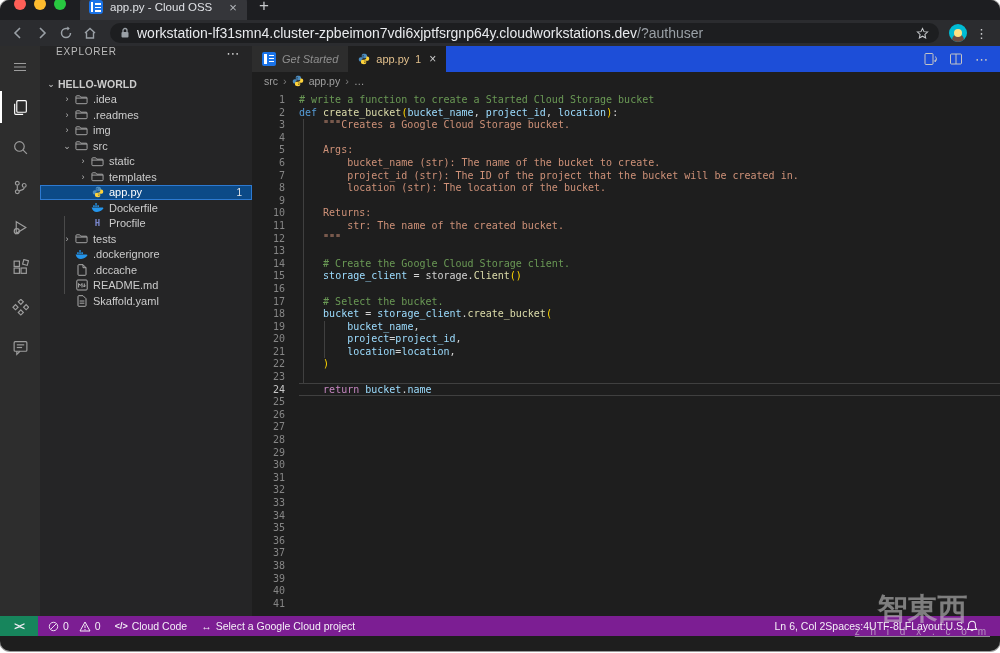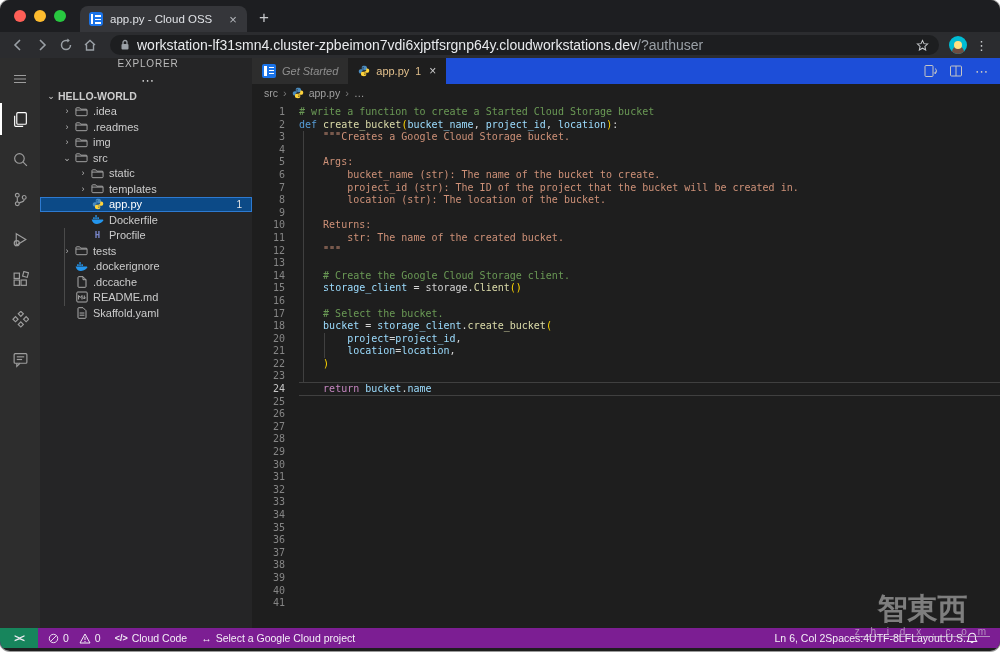--- a/index.html
+++ b/index.html
@@ -1,20 +1,20 @@
 <!DOCTYPE html>
 <html><head>
 <meta charset="utf-8">
 <style>
   * { margin:0; padding:0; box-sizing:border-box; }
   html,body { width:1000px; height:653px; background:#fff; font-family:"Liberation Sans","DejaVu Sans",sans-serif; overflow:hidden; }
   .window { position:absolute; left:0; top:0; width:1000px; height:651px; border-radius:10px; overflow:hidden; background:#1e1e1e; box-shadow:0 0 0 1px rgba(0,0,0,.4); }
 
   
-  .tabstrip { height:32px; background:#1d1e21; display:flex; align-items:flex-end; }
+  .tabstrip { height:20px; background:#1d1e21; display:flex; align-items:flex-end; }
   .traffic { display:flex; gap:8px; align-items:center; padding:0 14px 0 14px; height:32px; }
   .tl { width:12px; height:12px; border-radius:50%; }
   .btab { height:26px; background:#35363a; border-radius:8px 8px 0 0; display:flex; align-items:center; gap:7px; padding:0 10px 0 9px; min-width:150px; color:#dfe1e5; font-size:11.5px; }
   .btab .bclose { color:#b6b9be; font-size:13px; margin-left:10px; cursor:default; }
   .newtab { color:#c7c9cc; font-size:17px; padding:0 14px 4px 12px; }
   .favicon { width:14px; height:14px; border-radius:3px; background:#1a73e8; position:relative; flex:0 0 auto; }
   .favicon i, .gs-icon i { position:absolute; background:#fff; }
   .toolbar { height:26px; background:#2b2c2f; display:flex; align-items:center; gap:4px; padding:0 8px; }
   .navic { width:20px; height:20px; display:flex; align-items:center; justify-content:center; color:#9aa0a6; }
   .urlbar { flex:1; height:20px; background:#1d1e20; border-radius:10px; display:flex; align-items:center; padding:0 10px; gap:7px; margin:0 6px; }
@@ -24,21 +24,21 @@
   .avatar::after { content:""; position:absolute; left:5px; top:5px; width:8px; height:8px; border-radius:50%; background:#ffe082; box-shadow:0 7px 0 2px #6d4c41; }
   .kebab { color:#c7c9cc; font-size:13px; padding:0 4px; }
 
   
   .workbench { display:flex; height:570px; background:#1e1e1e; }
   .activitybar { width:40px; background:#2d2d2d; display:flex; flex-direction:column; align-items:center; padding-top:8px; gap:14px; flex:0 0 auto; }
   .act { width:40px; height:26px; display:flex; align-items:center; justify-content:center; color:#9d9d9d; position:relative; }
   .act.active { color:#ffffff; }
   .act.active::before { content:""; position:absolute; left:0; top:-3px; width:2px; height:32px; background:#fff; }
   .sidebar { width:212px; background:#252526; flex:0 0 auto; color:#cccccc; position:relative; }
-  .sb-head { height:30px; display:flex; align-items:center; justify-content:space-between; padding:0 12px 0 16px; font-size:10px; letter-spacing:.8px; color:#bbbbbb;flex-direction:column; }
+  .sb-head { height:30px; display:flex; justify-content:space-between; padding:0 12px 0 16px; font-size:10px; letter-spacing:.8px; color:#bbbbbb; }
   .tree { position:relative; }
   .trow { height:15.5px; display:flex; align-items:center; font-size:11px; color:#cccccc; position:relative; cursor:default; white-space:nowrap; }
   .trow.sel { background:#0c4a87; outline:1px solid #2d7ad1; outline-offset:-1px; color:#ffffff; }
   .trow .chev { width:14px; text-align:center; color:#b5b5b5; font-size:9px; flex:0 0 auto; }
   .trow .ticon { width:15px; height:12px; margin-right:4px; display:flex; align-items:center; justify-content:center; flex:0 0 auto; }
   .trow .badge { position:absolute; right:10px; font-size:10px; color:#e6e6e6; }
   .trow.rootrow { font-weight:bold; font-size:10.5px; }
   .indent-guide { position:absolute; left:24px; top:170px; width:1px; height:78px; background:#4a4a4a; }
 
   
@@ -414,20 +414,21 @@
           <div class="cline"><span class="gut">9</span><span class="ltxt"><i class="gline" style="left: calc(0.5ch + 1px);"></i></span></div>
           <div class="cline"><span class="gut">10</span><span class="ltxt"><i class="gline" style="left: calc(0.5ch + 1px);"></i><span style="color: rgb(206, 145, 120);">    Returns:</span></span></div>
           <div class="cline"><span class="gut">11</span><span class="ltxt"><i class="gline" style="left: calc(0.5ch + 1px);"></i><span style="color: rgb(206, 145, 120);">        str: The name of the created bucket.</span></span></div>
           <div class="cline"><span class="gut">12</span><span class="ltxt"><i class="gline" style="left: calc(0.5ch + 1px);"></i><span style="color: rgb(206, 145, 120);">    """</span></span></div>
           <div class="cline"><span class="gut">13</span><span class="ltxt"><i class="gline" style="left: calc(0.5ch + 1px);"></i></span></div>
           <div class="cline"><span class="gut">14</span><span class="ltxt"><i class="gline" style="left: calc(0.5ch + 1px);"></i><span style="color: rgb(106, 153, 85);">    # Create the Google Cloud Storage client.</span></span></div>
           <div class="cline"><span class="gut">15</span><span class="ltxt"><i class="gline" style="left: calc(0.5ch + 1px);"></i><span style="color: rgb(212, 212, 212);">    </span><span style="color: rgb(156, 220, 254);">storage_client</span><span style="color: rgb(212, 212, 212);"> = </span><span style="color: rgb(212, 212, 212);">storage</span><span style="color: rgb(212, 212, 212);">.</span><span style="color: rgb(220, 220, 170);">Client</span><span style="color: rgb(255, 215, 0);">()</span></span></div>
           <div class="cline"><span class="gut">16</span><span class="ltxt"><i class="gline" style="left: calc(0.5ch + 1px);"></i></span></div>
           <div class="cline"><span class="gut">17</span><span class="ltxt"><i class="gline" style="left: calc(0.5ch + 1px);"></i><span style="color: rgb(106, 153, 85);">    # Select the bucket.</span></span></div>
           <div class="cline"><span class="gut">18</span><span class="ltxt"><i class="gline" style="left: calc(0.5ch + 1px);"></i><span style="color: rgb(212, 212, 212);">    </span><span style="color: rgb(156, 220, 254);">bucket</span><span style="color: rgb(212, 212, 212);"> = </span><span style="color: rgb(156, 220, 254);">storage_client</span><span style="color: rgb(212, 212, 212);">.</span><span style="color: rgb(220, 220, 170);">create_bucket</span><span style="color: rgb(255, 215, 0);">(</span></span></div>
+          <div class="cline"><span class="gut">19</span><span class="ltxt"><i class="gline" style="left: calc(0.5ch + 1px);"></i><i class="gline" style="left: calc(4ch + 1px);"></i><span style="color: rgb(212, 212, 212);">        </span><span style="color: rgb(156, 220, 254);">bucket_name</span><span style="color: rgb(212, 212, 212);">,</span></span></div>
           <div class="cline"><span class="gut">20</span><span class="ltxt"><i class="gline" style="left: calc(0.5ch + 1px);"></i><i class="gline" style="left: calc(4ch + 1px);"></i><span style="color: rgb(212, 212, 212);">        </span><span style="color: rgb(156, 220, 254);">project</span><span style="color: rgb(212, 212, 212);">=</span><span style="color: rgb(156, 220, 254);">project_id</span><span style="color: rgb(212, 212, 212);">,</span></span></div>
           <div class="cline"><span class="gut">21</span><span class="ltxt"><i class="gline" style="left: calc(0.5ch + 1px);"></i><i class="gline" style="left: calc(4ch + 1px);"></i><span style="color: rgb(212, 212, 212);">        </span><span style="color: rgb(156, 220, 254);">location</span><span style="color: rgb(212, 212, 212);">=</span><span style="color: rgb(156, 220, 254);">location</span><span style="color: rgb(212, 212, 212);">,</span></span></div>
           <div class="cline"><span class="gut">22</span><span class="ltxt"><i class="gline" style="left: calc(0.5ch + 1px);"></i><span style="color: rgb(212, 212, 212);">    </span><span style="color: rgb(255, 215, 0);">)</span></span></div>
           <div class="cline"><span class="gut">23</span><span class="ltxt"><i class="gline" style="left: calc(0.5ch + 1px);"></i></span></div>
           <div class="cline cur"><span class="gut">24</span><span class="ltxt"><span style="color: rgb(212, 212, 212);">    </span><span style="color: rgb(197, 134, 192);">return </span><span style="color: rgb(156, 220, 254);">bucket</span><span style="color: rgb(212, 212, 212);">.</span><span style="color: rgb(156, 220, 254);">name</span></span></div>
           <div class="cline"><span class="gut">25</span><span class="ltxt"></span></div>
           <div class="cline"><span class="gut">26</span><span class="ltxt"></span></div>
           <div class="cline"><span class="gut">27</span><span class="ltxt"></span></div>
           <div class="cline"><span class="gut">28</span><span class="ltxt"></span></div>
           <div class="cline"><span class="gut">29</span><span class="ltxt"></span></div>

